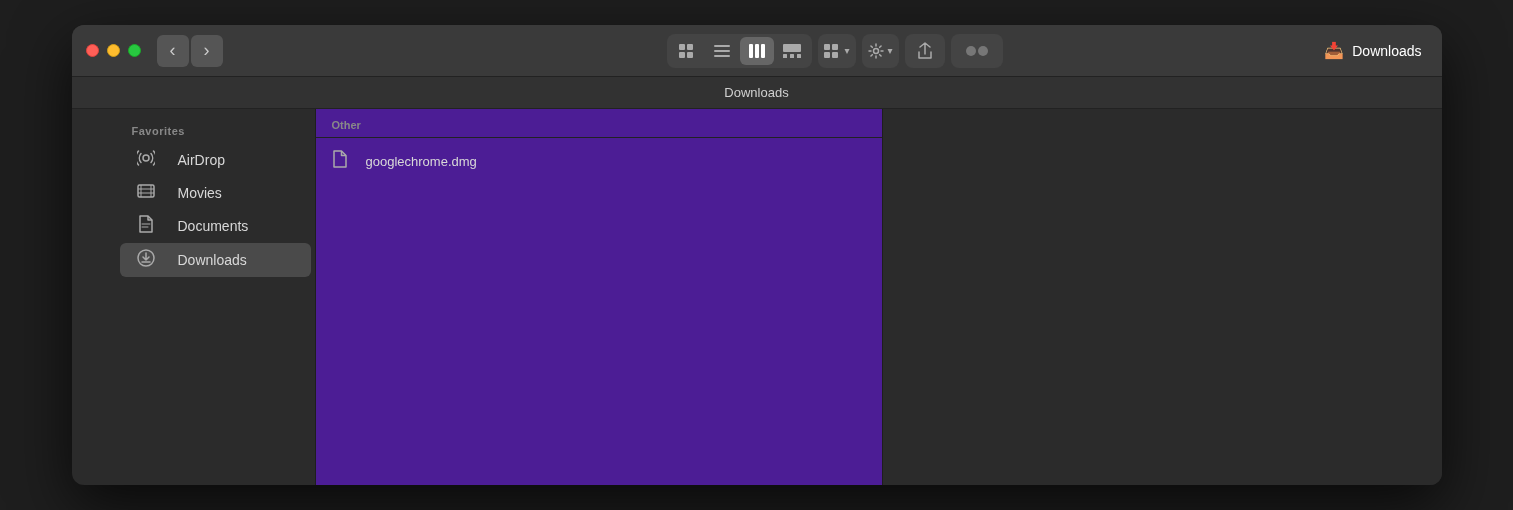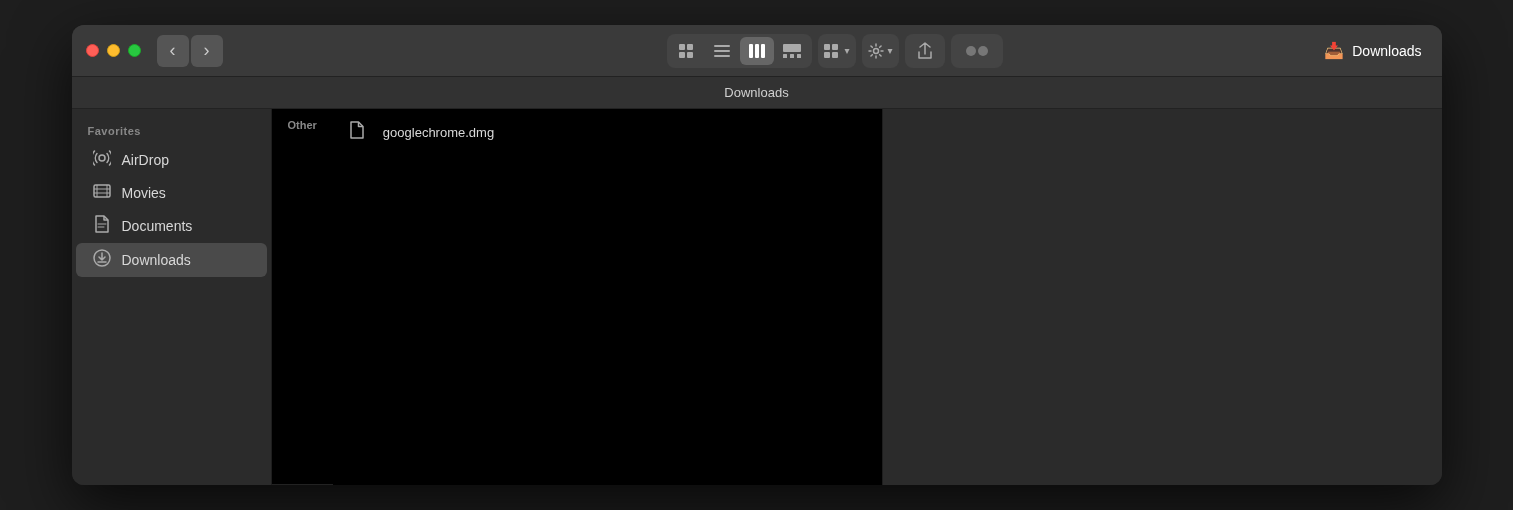--- a/index.html
+++ b/index.html
@@ -191,20 +191,21 @@
       color: #d0d0d0;
       font-size: 13px;
       font-weight: 500;
     }
 
     
     .main-content {
       display: flex;
       flex: 1;
       overflow: hidden;
+      margin-left: 44px;
     }
 
     
     .sidebar {
       width: 200px;
       background: #2b2b2b;
       border-right: 1px solid #1e1e1e;
       padding: 12px 0;
       flex-shrink: 0;
       overflow-y: auto;
@@ -215,21 +216,21 @@
       font-size: 11px;
       font-weight: 600;
       padding: 4px 16px 6px;
       letter-spacing: 0.5px;
       text-transform: none;
     }
 
     .sidebar-item {
       display: flex;
       align-items: center;
-      gap: 10px;
+      gap: 22px;
       padding: 6px 16px;
       cursor: pointer;
       border-radius: 6px;
       margin: 0 4px;
     }
 
     .sidebar-item.active {
       background: rgba(255,255,255,0.15);
     }
 
@@ -243,23 +244,23 @@
 
     .sidebar-item-label {
       color: #d8d8d8;
       font-size: 14px;
       font-weight: 400;
     }
 
     
     .file-area {
       flex: 1;
-      background: #000000;
-      display: flex;
-      flex-direction: row;
+      background: #4c1d95;
+      display: flex;
+      flex-direction: column;
       justify-content: flex-end;
     }
 
     .file-section-header {
       color: #888;
       font-size: 11px;
       font-weight: 600;
       padding: 10px 16px 6px;
       border-bottom: 1px solid #222;
     }

